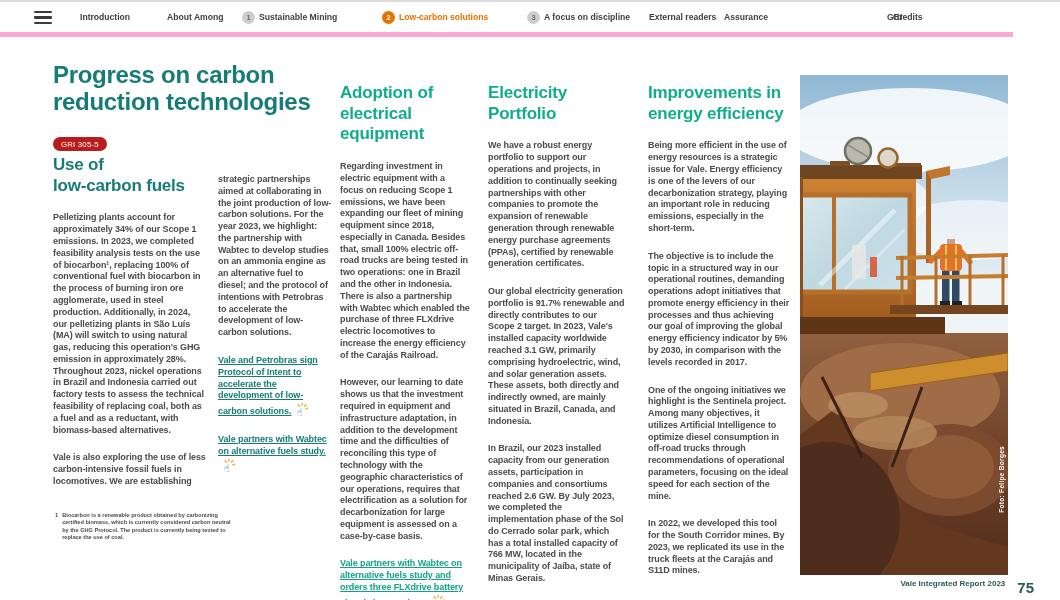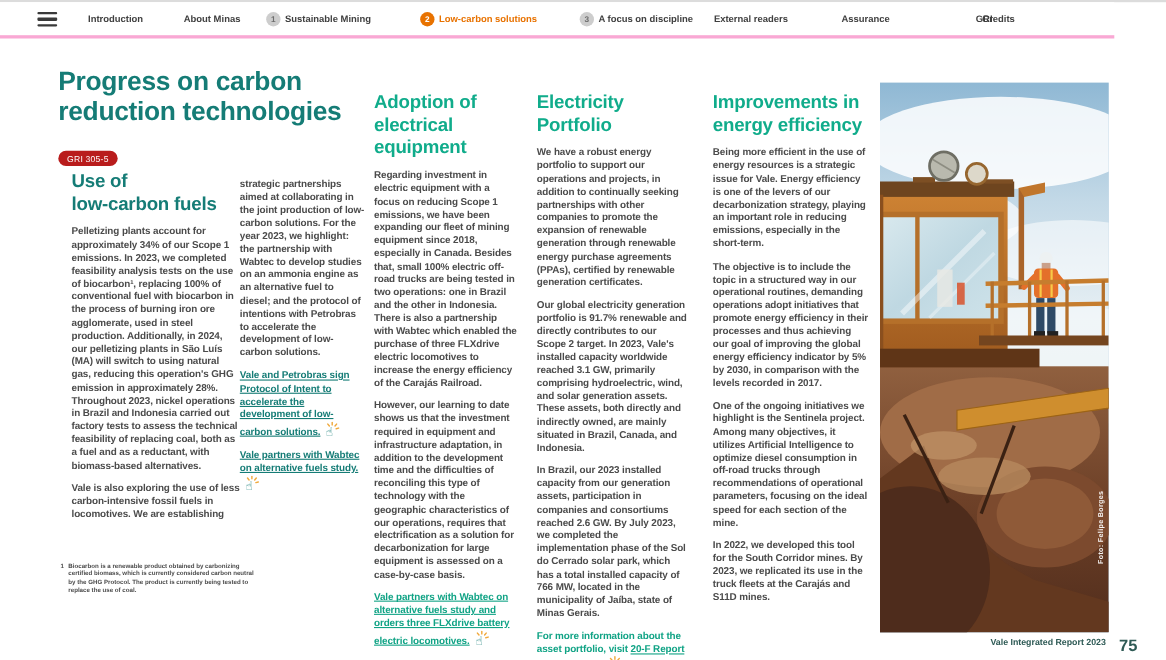--- a/index.html
+++ b/index.html
@@ -1,39 +1,39 @@
 <!DOCTYPE html>
 <html><head>
 <meta charset="utf-8">
 <style>
   html,body{margin:0;padding:0;width:1060px;height:600px;overflow:hidden;background:#fff;
     font-family:"Liberation Sans",sans-serif;-webkit-font-smoothing:antialiased;}
   .top-strip{position:absolute;top:0;left:0;width:1060px;height:2px;background:#dcdcdc;}
   
-  .nav{position:absolute;top:2px;left:0;width:1013px;height:30px;background:#fff;border-bottom:3px solid #f9a8d4;}
+  .nav{position:absolute;top:2px;left:0;width:1013px;height:30px;background:#fff;border-bottom:5px solid #f9a8d4;}
   .hamburger{position:absolute;left:34px;top:9px;width:18px;height:13px;display:flex;flex-direction:column;justify-content:space-between;cursor:pointer;}
   .hamburger div{height:2.4px;background:#3a3a3a;border-radius:1px;}
   .nav-item{position:absolute;top:0;height:30px;display:flex;align-items:center;gap:4px;
     font-size:8.6px;font-weight:bold;color:#3f3f3f;letter-spacing:0;cursor:pointer;white-space:nowrap;}
   .nav-item .num{width:13px;height:13px;border-radius:50%;background:#cdcdcd;color:#6d6d6d;
     display:inline-flex;align-items:center;justify-content:center;font-size:7.5px;font-weight:bold;}
   .nav-item.active{color:#e87200;}
   .nav-item.active .num{background:#e87200;color:#fff;}
   
   .page-title{position:absolute;left:53px;top:62px;width:300px;font-size:24px;line-height:1.12;
     font-weight:bold;color:#157c76;letter-spacing:-0.3px;}
   .gri-badge{position:absolute;left:53px;top:137px;background:#b91c1c;color:#fff;font-size:7.8px;
     font-weight:normal;padding:2.5px 8px;border-radius:8px;letter-spacing:0.2px;}
   
   .col{position:absolute;color:#4b4b4b;font-size:9px;line-height:1.31;font-weight:bold;letter-spacing:-0.1px;}
-  .col p{margin:4px 0 9px 0;}
+  .col p{margin:16px 0 9px 0;}
   .col-h{font-size:17px;line-height:1.22;font-weight:bold;letter-spacing:-0.2px;margin:0 0 9px 0;white-space:pre-line;}
   .teal-h{color:#157c76;}
   .green-h{color:#10ac8b;}
-  #col1{left:65px;top:155px;width:153px;}
+  #col1{left:53px;top:155px;width:153px;}
   #col2{left:218px;top:158px;width:114px;}
   #col3{left:340px;top:83px;width:130px;}
   #col4{left:488px;top:83px;width:137px;}
   #col5{left:648px;top:83px;width:142px;}
   .link{color:#157c76;text-decoration:underline;cursor:pointer;text-align:center;}
   .green-link{color:#10a385;text-decoration:underline;cursor:pointer;}
   .link-para{margin:0 0 18px 0;}
   .more-info{color:#10a385;}
   .click-svg{display:inline-block;vertical-align:-4px;margin-left:3px;cursor:pointer;}
   
@@ -57,38 +57,38 @@
 <div class="nav">
   <div class="hamburger">
       <div></div>
       <div></div>
       <div></div>
     </div>
   <div class="nav-item" style="left:80px">
     <span>Introduction</span>
     </div>
   <div class="nav-item" style="left:167px">
-    <span>About Minas</span>
+    <span>About Among</span>
     </div>
   <div class="nav-item" style="left:242px">
     <span class="num">1</span>
     <span>Sustainable Mining</span>
     </div>
   <div class="nav-item active" style="left:382px">
     <span class="num">2</span>
     <span>Low-carbon solutions</span>
     </div>
   <div class="nav-item" style="left:527px">
     <span class="num">3</span>
     <span>A focus on discipline</span>
     </div>
   <div class="nav-item" style="left:649px">
     <span>External readers</span>
     </div>
-  <div class="nav-item" style="left:765px">
+  <div class="nav-item" style="left:724px">
     <span>Assurance</span>
     </div>
   <div class="nav-item" style="left:887px">
     <span>GRI</span>
     </div>
   <div class="nav-item" style="left:893px">
     <span>Credits</span>
     </div>
 </div>
 

